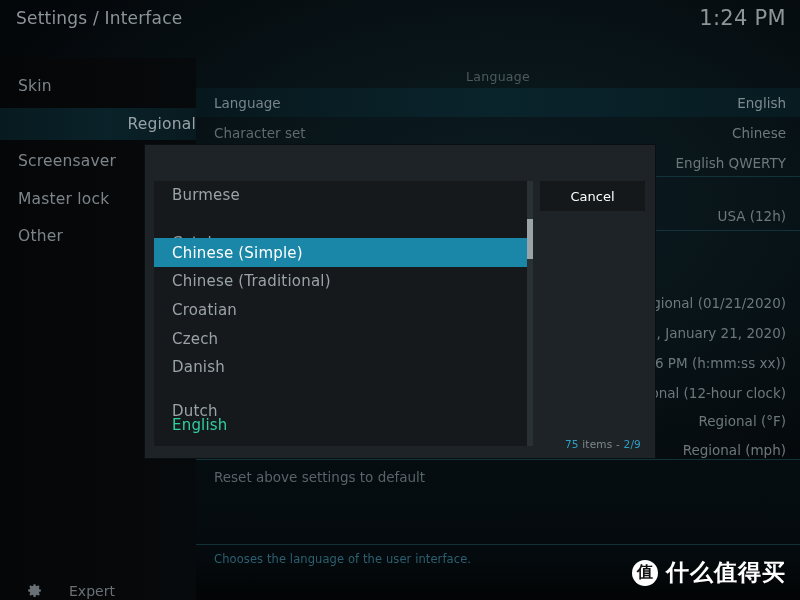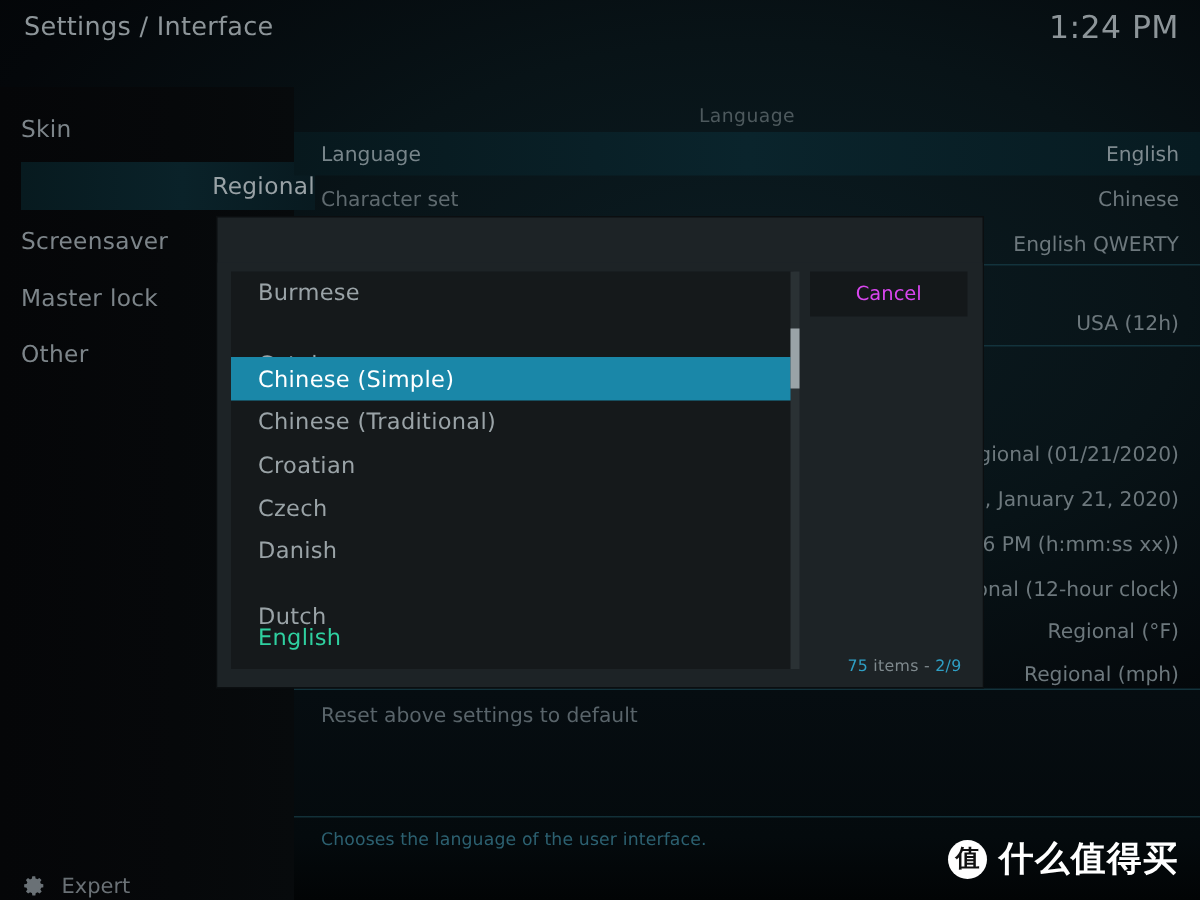--- a/index.html
+++ b/index.html
@@ -38,32 +38,32 @@
   }
 
   
   .sidebar {
     position: absolute; left: 0; top: 58px; width: 196px; height: 542px;
     background: linear-gradient(to right, #050608 0%, #06080a 60%, #070a0c 100%);
   }
   .side-item {
     position: absolute; left: 0; width: 196px; height: 32px;
     display: flex; align-items: center;
+    padding-left: 18px;
     font-size: 15.5px;
     color: #7d858a;
     letter-spacing: .2px;
-    margin-left: 14px;
   }
   .side-item.sel {
     background: linear-gradient(to right, #071a1f 0%, #0a2229 55%, #081a20 100%);
     color: #99a2a6;
   }
   .expert {
-    position: absolute; left: 14px; top: 524px;
-    display: flex; align-items: center; gap: 10px;
+    position: absolute; left: 26px; top: 524px;
+    display: flex; align-items: center; gap: 26px;
     font-size: 14px; color: #6a7176;
   }
   .gear { width: 17px; height: 17px; display:block; }
 
   
   .settings {
     position: absolute; left: 196px; top: 58px; width: 604px; height: 402px;
   }
   .sect-head {
     position: absolute; left: 0; top: 11px; width: 604px;
@@ -161,21 +161,21 @@
     position: absolute; left: 0; top: 38px;
     width: 6px; height: 40px;
     background: #9aa3a7;
   }
 
   .cancel-btn {
     position: absolute; left: 395px; top: 6px;
     width: 105px; height: 30px;
     background: #14181a;
     display: flex; align-items: center; justify-content: center;
-    font-size: 13px; color: #d946ef;
+    font-size: 13px; color: #ffffff;
   }
   .item-count {
     position: absolute; right: 14px; bottom: 8px;
     font-size: 10.5px; color: #7f898d; letter-spacing: .2px;
   }
   .item-count .num { color: #2f9fc4; }
 
   
   .watermark {
     position: absolute; right: 14px; bottom: 12px;

